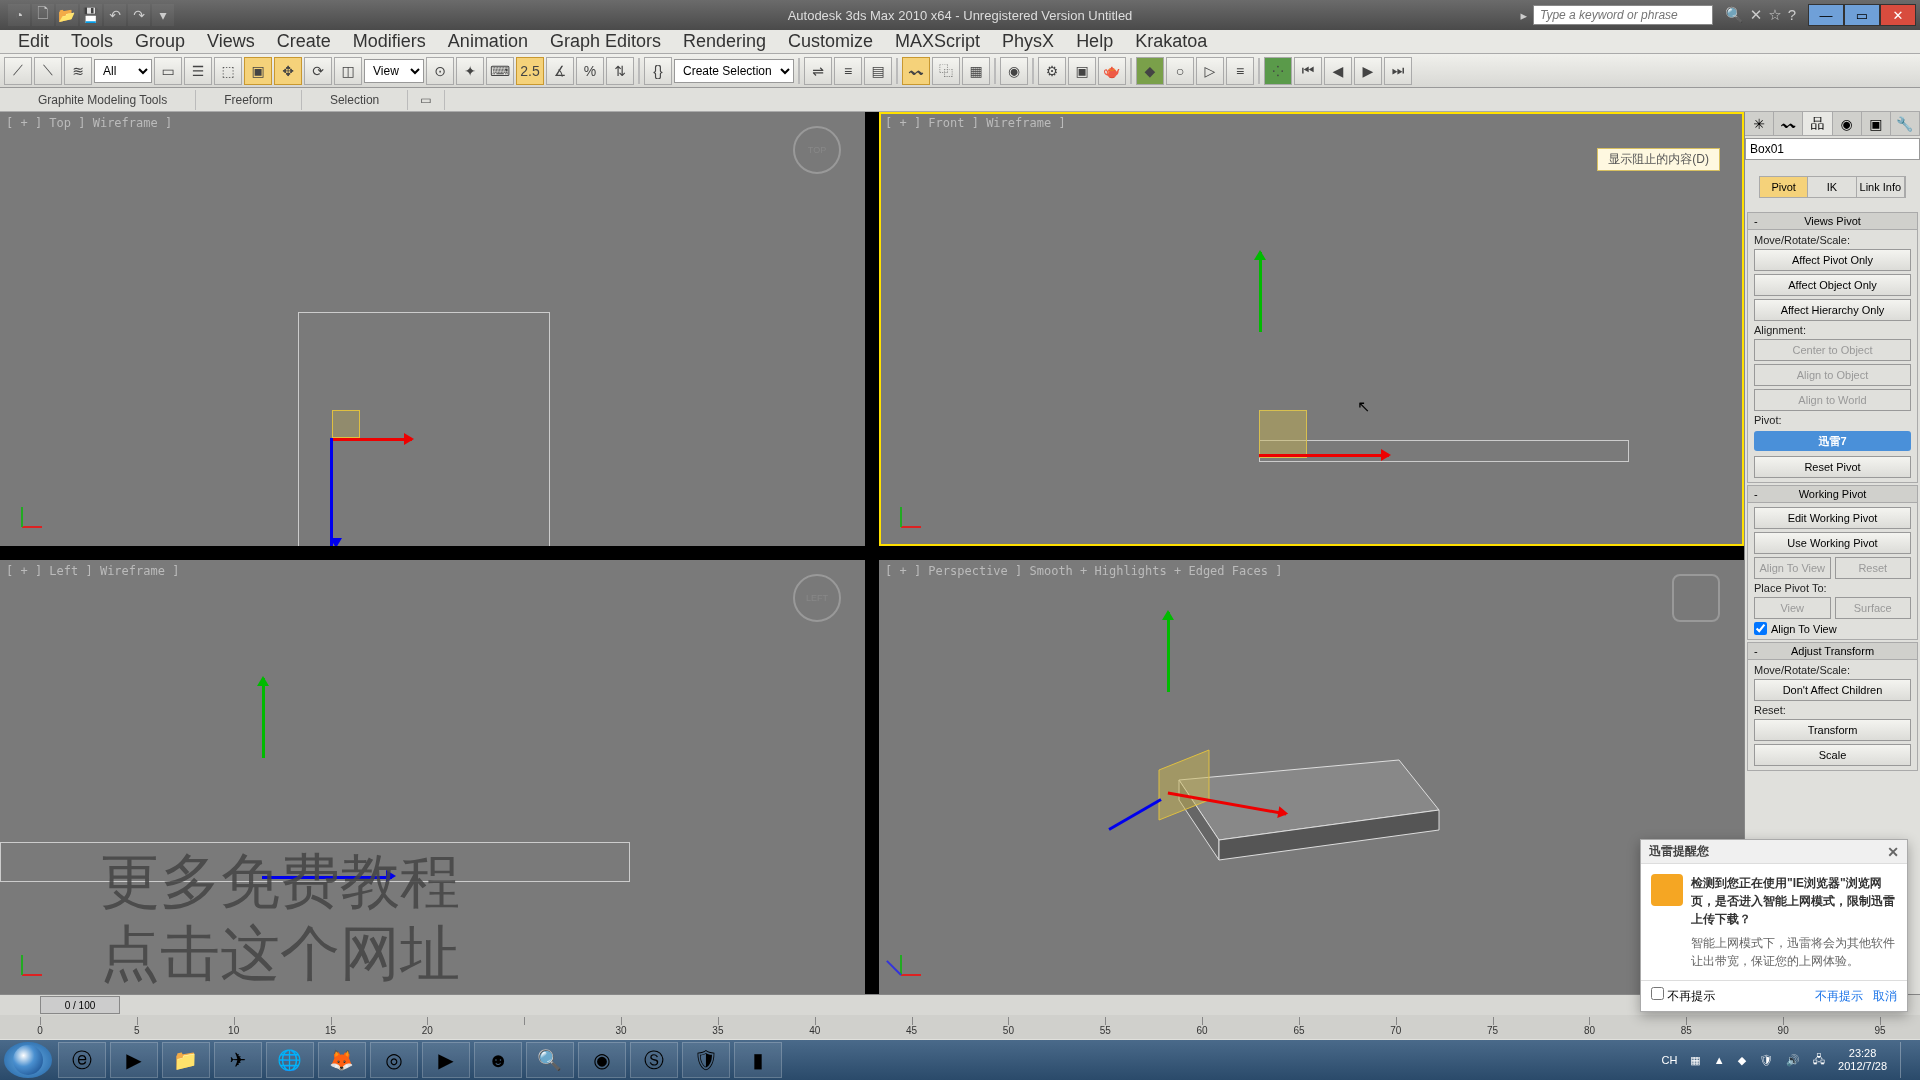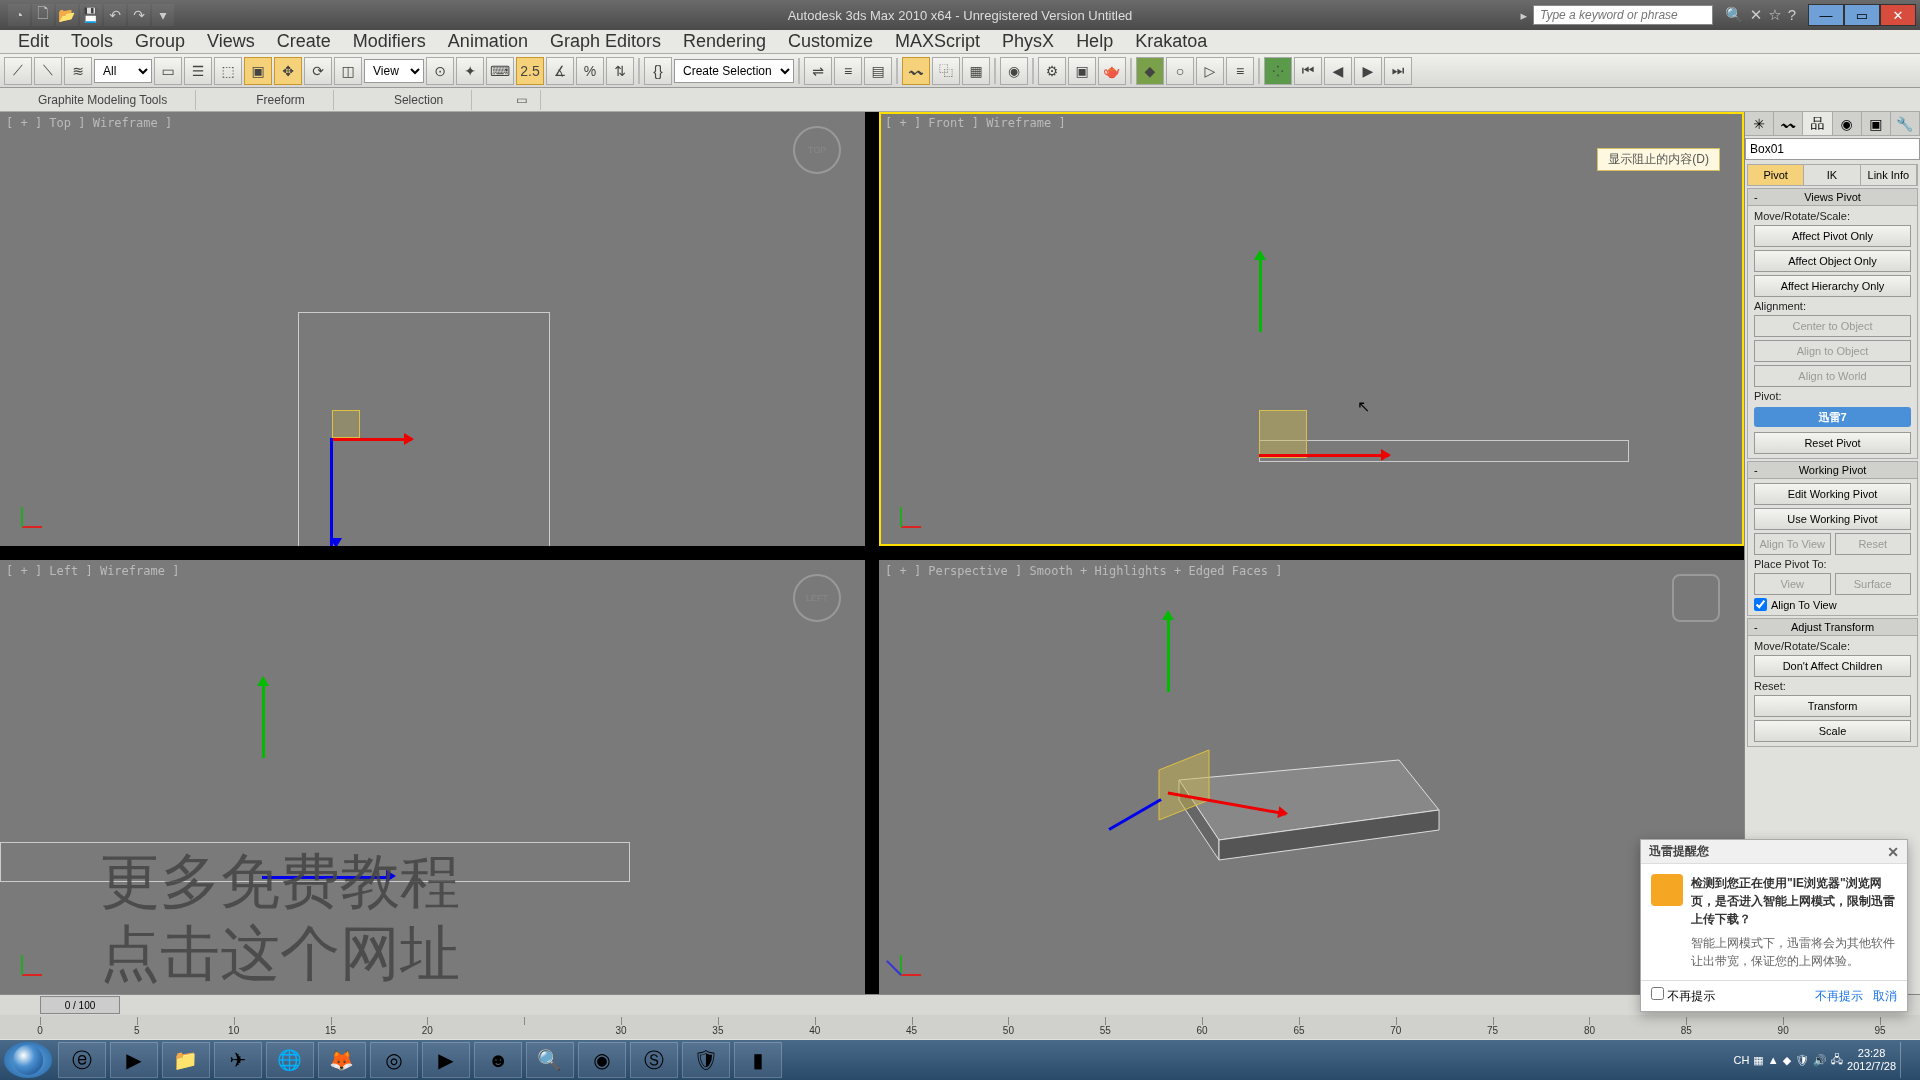--- a/index.html
+++ b/index.html
@@ -24,21 +24,21 @@
 .menubar .mitem { font-size: 18px; color: #333; padding: 2px 10px; cursor: pointer; }
 
 
 .maintoolbar { height: 34px; background: linear-gradient(#f0f0ec, #d8d8d4); border-bottom: 1px solid #999; display: flex; align-items: center; padding: 0 4px; gap: 2px; }
 .tbtn { width: 28px; height: 28px; background: linear-gradient(#f4f4f0, #dcdcd8); border: 1px solid #aaa; display: flex; align-items: center; justify-content: center; font-size: 14px; color: #444; cursor: pointer; }
 .tbtn.active { background: #f5d27a; border-color: #c89830; }
 .tsep { width: 2px; height: 26px; background: #bbb; margin: 0 2px; }
 .tcombo { height: 24px; background: #fff; border: 1px solid #999; font-size: 12px; padding: 0 4px; }
 
 
-.ribbon { height: 24px; background: #e0e0dc; border-bottom: 1px solid #aaa; display: flex; align-items: center; padding-left: 10px; gap: 32px; }
+.ribbon { height: 24px; background: #e0e0dc; border-bottom: 1px solid #aaa; display: flex; align-items: center; padding-left: 10px; }
 .ribbon .rtab { font-size: 12px; color: #444; padding: 3px 28px; border-right: 1px solid #bbb; }
 
 
 .main { position: absolute; top: 112px; left: 0; right: 176px; bottom: 86px; display: grid; grid-template-columns: 1fr 1fr; grid-template-rows: 1fr 1fr; gap: 14px; background: #000; }
 .viewport { background: #7a7a7a; position: relative; overflow: hidden; }
 .viewport.active { outline: 2px solid #ffe000; outline-offset: -2px; }
 .vlabel { position: absolute; top: 4px; left: 6px; color: #bbb; font-size: 12px; font-family: monospace; }
 .viewcube { position: absolute; top: 14px; right: 24px; width: 48px; height: 48px; border: 2px solid #999; border-radius: 50%; display: flex; align-items: center; justify-content: center; font-size: 9px; color: #888; background: rgba(120,120,120,0.3); }
 .axis-gizmo { position: absolute; bottom: 18px; left: 22px; width: 28px; height: 28px; }
 .axis-gizmo .ax { position: absolute; left: 0; bottom: 0; width: 20px; height: 2px; }
@@ -58,21 +58,21 @@
 .arrow-x:after { content: ''; position: absolute; right: -8px; top: -5px; border: 6px solid transparent; border-left: 10px solid #e00; }
 .arrow-y { width: 3px; height: 80px; background: #0b0; bottom: 0; }
 .arrow-y:after { content: ''; position: absolute; top: -8px; left: -5px; border: 6px solid transparent; border-bottom: 10px solid #0b0; }
 
 
 .cmdpanel { position: absolute; top: 112px; right: 0; width: 176px; bottom: 86px; background: #e0e0dc; border-left: 1px solid #888; overflow-y: auto; font-size: 12px; }
 .cmd-tabs { display: flex; height: 24px; border-bottom: 1px solid #aaa; }
 .cmd-tab { flex: 1; display: flex; align-items: center; justify-content: center; border-right: 1px solid #aaa; background: #d0d0cc; cursor: pointer; font-size: 14px; }
 .cmd-tab.active { background: #e8e8e4; }
 .objname { width: 100%; height: 22px; background: #fff; border: 1px solid #999; font-size: 12px; padding: 0 4px; margin: 2px 0; }
-.subtabs { display: flex; height: 22px; border: 1px solid #aaa; margin: 2px; }
+.subtabs { display: flex; height: 22px; border: 1px solid #aaa; margin: 14px; }
 .subtab { flex: 1; display: flex; align-items: center; justify-content: center; font-size: 11px; border-right: 1px solid #aaa; cursor: pointer; }
 .subtab.active { background: #f5d27a; }
 .rollout { margin: 2px; border: 1px solid #aaa; }
 .rollout-head { background: #d0d0cc; font-size: 11px; text-align: center; padding: 2px; border-bottom: 1px solid #aaa; cursor: pointer; position: relative; }
 .rollout-head:before { content: '-'; position: absolute; left: 6px; }
 .rollout-body { padding: 4px 6px; display: flex; flex-direction: column; gap: 3px; }
 .rlabel { font-size: 11px; color: #222; }
 .rbtn { height: 22px; background: linear-gradient(#f4f4f0,#dcdcd8); border: 1px solid #999; font-size: 11px; cursor: pointer; }
 .rbtn.disabled { color: #999; background: #e0e0dc; }
 .rrow { display: flex; gap: 4px; }
@@ -94,21 +94,21 @@
 .gridlabel { margin: 0 8px; font-size: 10px; }
 .animbtns { display: flex; gap: 2px; }
 .animbtn { height: 16px; padding: 0 6px; font-size: 10px; background: #eee; border: 1px solid #999; }
 .animbtn.sel { background: #e66; color: #fff; }
 
 
 .taskbar { position: absolute; bottom: 0; left: 0; right: 0; height: 40px; background: linear-gradient(#4a6a8a, #2a4a6a); display: flex; align-items: center; }
 .startbtn { width: 48px; height: 36px; margin: 0 4px; border-radius: 50%; background: radial-gradient(#6ab0e8, #2060a0); display: flex; align-items: center; justify-content: center; }
 .startbtn .orb { width: 30px; height: 30px; border-radius: 50%; background: radial-gradient(circle at 35% 35%, #fff, #4a90d0 40%, #104080); }
 .taskitem { width: 48px; height: 36px; margin: 0 2px; background: rgba(255,255,255,0.08); border: 1px solid rgba(255,255,255,0.2); display: flex; align-items: center; justify-content: center; font-size: 20px; }
-.tray { margin-left: auto; display: flex; align-items: center; color: #fff; font-size: 11px; gap: 4px; padding: 0 10px; }
+.tray { margin-left: auto; display: flex; align-items: center; color: #fff; font-size: 11px; gap: 13px; padding: 0 10px; }
 .tray .clock { text-align: center; line-height: 1.2; }
 
 
 .popup { position: absolute; right: 12px; bottom: 68px; width: 268px; background: #fff; border: 1px solid #aaa; box-shadow: 0 4px 12px rgba(0,0,0,0.3); font-size: 12px; }
 .popup-head { height: 24px; background: #f0f0f0; border-bottom: 1px solid #ddd; display: flex; align-items: center; padding: 0 8px; font-weight: bold; color: #444; }
 .popup-head .x { margin-left: auto; cursor: pointer; font-size: 14px; color: #666; }
 .popup-body { padding: 10px; display: flex; gap: 8px; }
 .popup-body .icon { width: 32px; height: 32px; background: #f5a623; border-radius: 4px; flex-shrink: 0; }
 .popup-body .msg { font-size: 12px; color: #333; line-height: 1.5; }
 .popup-body .msg .bold { font-weight: bold; }

